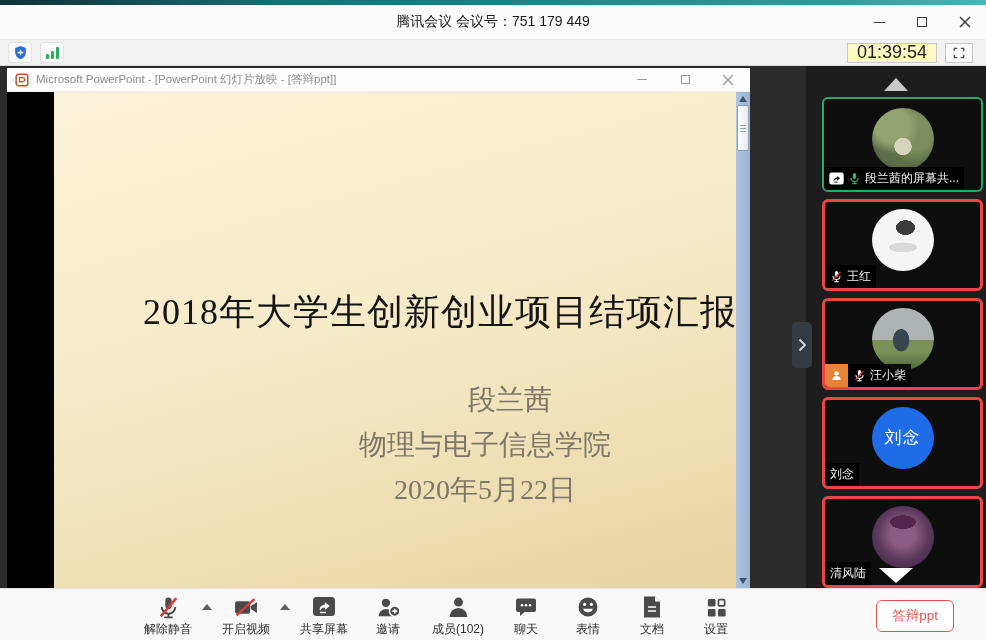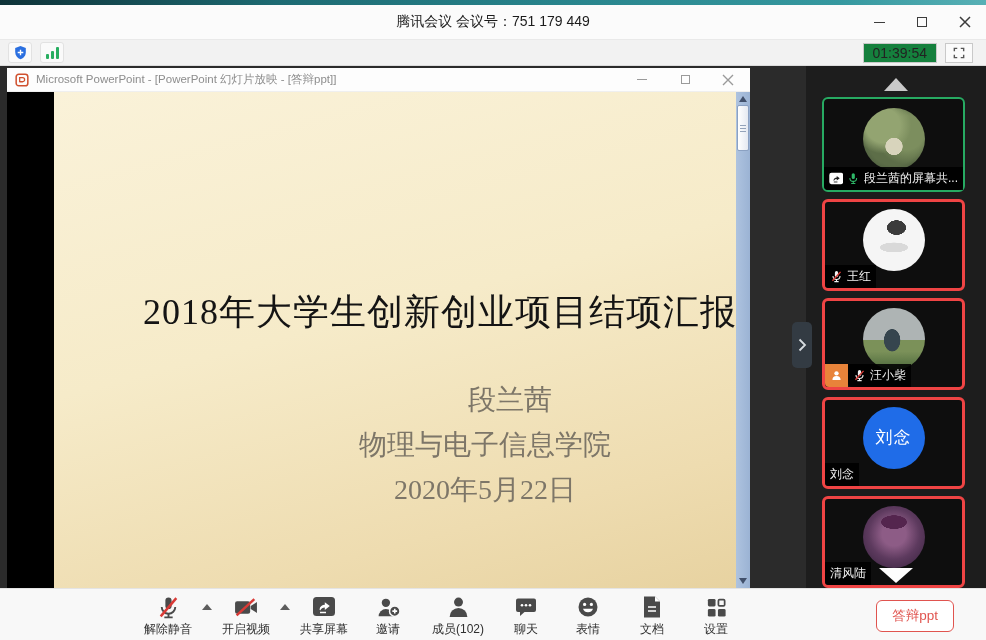--- a/index.html
+++ b/index.html
@@ -20,22 +20,22 @@
   .wc-max i { display:block; width:10px; height:10px; border:1.4px solid #3c3c3c; }
 
   
   .subbar { position:absolute; left:0; top:40px; width:100%; height:26px; background:#f2f2f2;
     border-bottom:1px solid #dcdcdc; display:flex; align-items:center; padding:0 13px 0 8px; }
   .status-btn { width:24px; height:21px; display:flex; align-items:center; justify-content:center;
     background:#fafafa; border:1px solid #e2e2e2; border-radius:3px; margin-right:8px; cursor:pointer; }
   .sig-bars { display:flex; align-items:flex-end; gap:2px; height:12px; }
   .sig-bars i { display:block; width:3px; background:#27ae60; border-radius:1px; }
   .sig-bars i:nth-child(1){height:5px;} .sig-bars i:nth-child(2){height:8px;} .sig-bars i:nth-child(3){height:12px;}
-  .timer-box { margin-left:auto; height:20px; padding:0 9px; background:#15803d; border:1px solid #c9c9c9;
-    font-size:14px; color:#222; display:flex; align-items:center; }
+  .timer-box { margin-left:auto; height:20px; padding:0 9px; background:#fef9c3; border:1px solid #c9c9c9;
+    font-size:18px; color:#222; display:flex; align-items:center; }
   .fs-box { margin-left:8px; width:28px; height:20px; background:#fbfbfb; border:1px solid #c9c9c9;
     display:flex; align-items:center; justify-content:center; cursor:pointer; }
 
   
   .ppt-window { position:absolute; left:7px; top:68px; width:743px; height:520px; background:#fff; }
   .ppt-titlebar { height:24px; background:#fdfdfd; border-bottom:1px solid #efefef;
     display:flex; align-items:center; padding:0 10px 0 8px; }
   .ppt-title { font-size:11.5px; color:#8d8d8d; margin-left:7px; white-space:nowrap; }
   .ppt-controls { margin-left:auto; display:flex; align-items:center; gap:27px; padding-right:4px; }
   .pwc { cursor:pointer; display:flex; align-items:center; justify-content:center; width:16px; height:16px; }
@@ -63,21 +63,21 @@
   .sc-thumb i { display:block; width:6px; border-top:1px solid #93a3ba; }
 
   
   .collapse-tab { position:absolute; left:792px; top:322px; width:20px; height:46px; background:#333b43;
     border-radius:5px; display:flex; align-items:center; justify-content:center; cursor:pointer; z-index:5; }
 
   
   .sidebar { position:absolute; right:0; top:66px; width:180px; height:522px; background:#1d1d1d; overflow:hidden; }
   .scroll-up-tri { position:absolute; top:12px; left:50%; transform:translateX(-50%); width:0; height:0;
     border-left:12px solid transparent; border-right:12px solid transparent; border-bottom:13px solid #c9c9c9; cursor:pointer; }
-  .tiles { position:absolute; top:31px; left:16px; width:143px; display:flex; flex-direction:column; gap:7px; }
+  .tiles { position:absolute; top:31px; left:16px; width:161px; display:flex; flex-direction:column; gap:7px; }
   .tile { position:relative; height:92px; background:#0e0e0e; border:3px solid #ef4444; border-radius:6px; cursor:pointer; }
   .tile.sharing { height:95px; border:2px solid #27aa62; }
   .avatar { position:absolute; left:50%; top:44%; transform:translate(-50%,-50%); width:62px; height:62px;
     border-radius:50%; overflow:hidden; }
   .av-photo1 { background:radial-gradient(circle at 50% 62%,#d8d4bc 0 17%,transparent 18%),
     radial-gradient(circle at 32% 28%,#93a471 0 28%,transparent 46%),
     radial-gradient(circle at 70% 40%,#7c8e5e 0 30%,transparent 55%),
     radial-gradient(circle at 50% 50%,#5d6e48 0 60%,#3d4c35 100%); }
   .av-sketch { background:radial-gradient(ellipse 26% 20% at 54% 30%,#3b3b3b 58%,transparent 60%),
     radial-gradient(ellipse 40% 14% at 50% 62%,#d9d9d9 55%,transparent 58%),#f5f5f5; }

